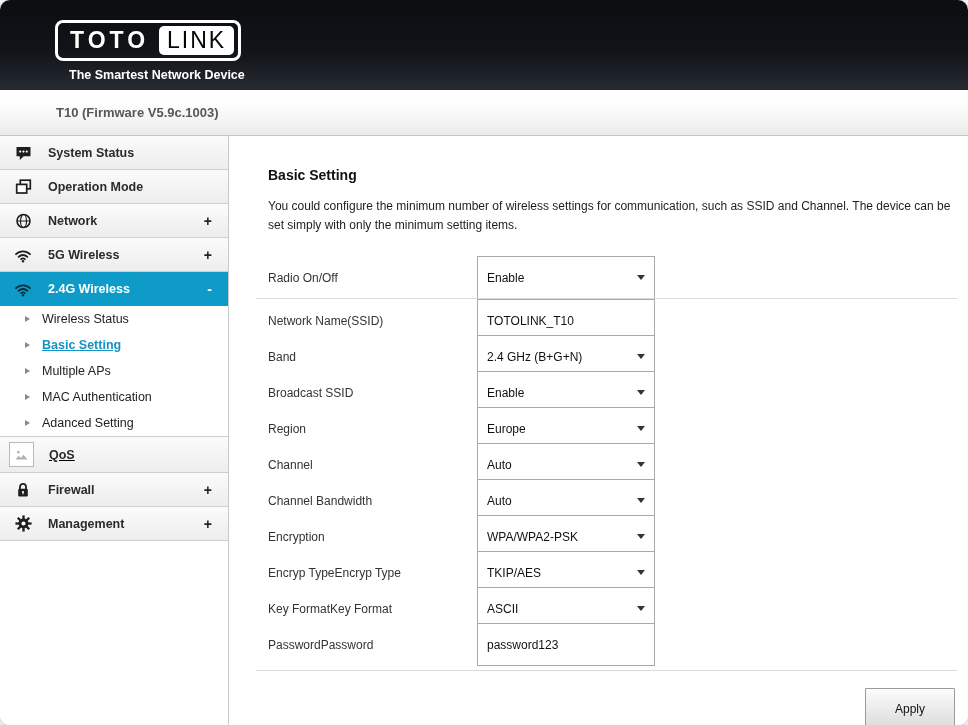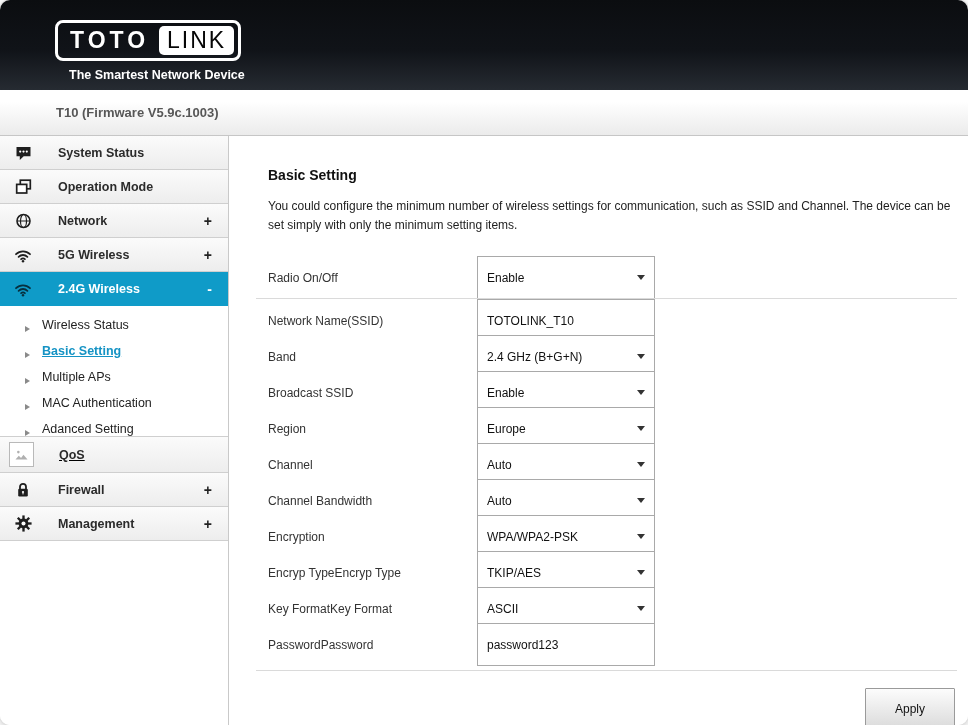--- a/index.html
+++ b/index.html
@@ -20,26 +20,26 @@
   
   .fw-bar { height:46px; background:linear-gradient(180deg,#ffffff 25%,#ebebeb 100%); border-bottom:1px solid #c6c6c6;
     display:flex; align-items:center; padding-left:56px; font-size:13px; font-weight:bold; color:#575757; }
   
   .layout { display:flex; height:589px; }
   .sidebar { width:229px; border-right:1px solid #c9c9c9; background:#fff; }
   .nav-item { height:34px; display:flex; align-items:center; padding:0 14px 0 13px;
     background:linear-gradient(180deg,#fbfbfb,#ededed); border-bottom:1px solid #cfcfcf; cursor:pointer; }
   .nav-item.qos { height:36px;text-decoration:underline; }
   .icon16 { width:20px; display:flex; justify-content:center; align-items:center; }
-  .nav-lbl { margin-left:25px; font-size:12.5px; font-weight:bold; color:#2b2b2b; flex:1; }
+  .nav-lbl { margin-left:15px; font-size:12.5px; font-weight:bold; color:#2b2b2b; flex:1; }
   .nav-exp { font-size:14px; font-weight:bold; color:#222; padding-right:2px; }
   .nav-item.selected { background:#0f9bc8; border-bottom-color:#0f9bc8; }
   .nav-item.selected .nav-lbl, .nav-item.selected .nav-exp { color:#fff; }
   .submenu { background:#fff; }
-  .sub-item { height:26px; display:flex; align-items:flex-end; padding-left:25px; cursor:pointer; }
+  .sub-item { height:26px; display:flex; align-items:center; padding-left:25px; cursor:pointer; }
   .bullet { width:0; height:0; border:3px solid transparent; border-left:5px solid #8a8a8a; margin-right:9px; }
   .slbl { font-size:12.5px; color:#222; }
   .sub-item.active .slbl { color:#1593c4; font-weight:bold; text-decoration:underline; }
   .imgbox { width:25px; height:25px; border:1px solid #b9b9b9; background:#fff; display:flex; align-items:center; justify-content:center; margin-left:-4px; }
   
   .main { position:relative; flex:1; background:#fff; }
   .page-title { position:absolute; left:39px; top:31px; font-size:14px; font-weight:bold; color:#101010; }
   .page-desc { position:absolute; left:39px; top:61px; width:698px; font-size:12px; color:#1e1e1e; line-height:1.55; }
   .frow { position:absolute; left:39px; display:flex; align-items:center; height:27px; }
   .flabel { width:209px; font-size:12px; color:#333; }

